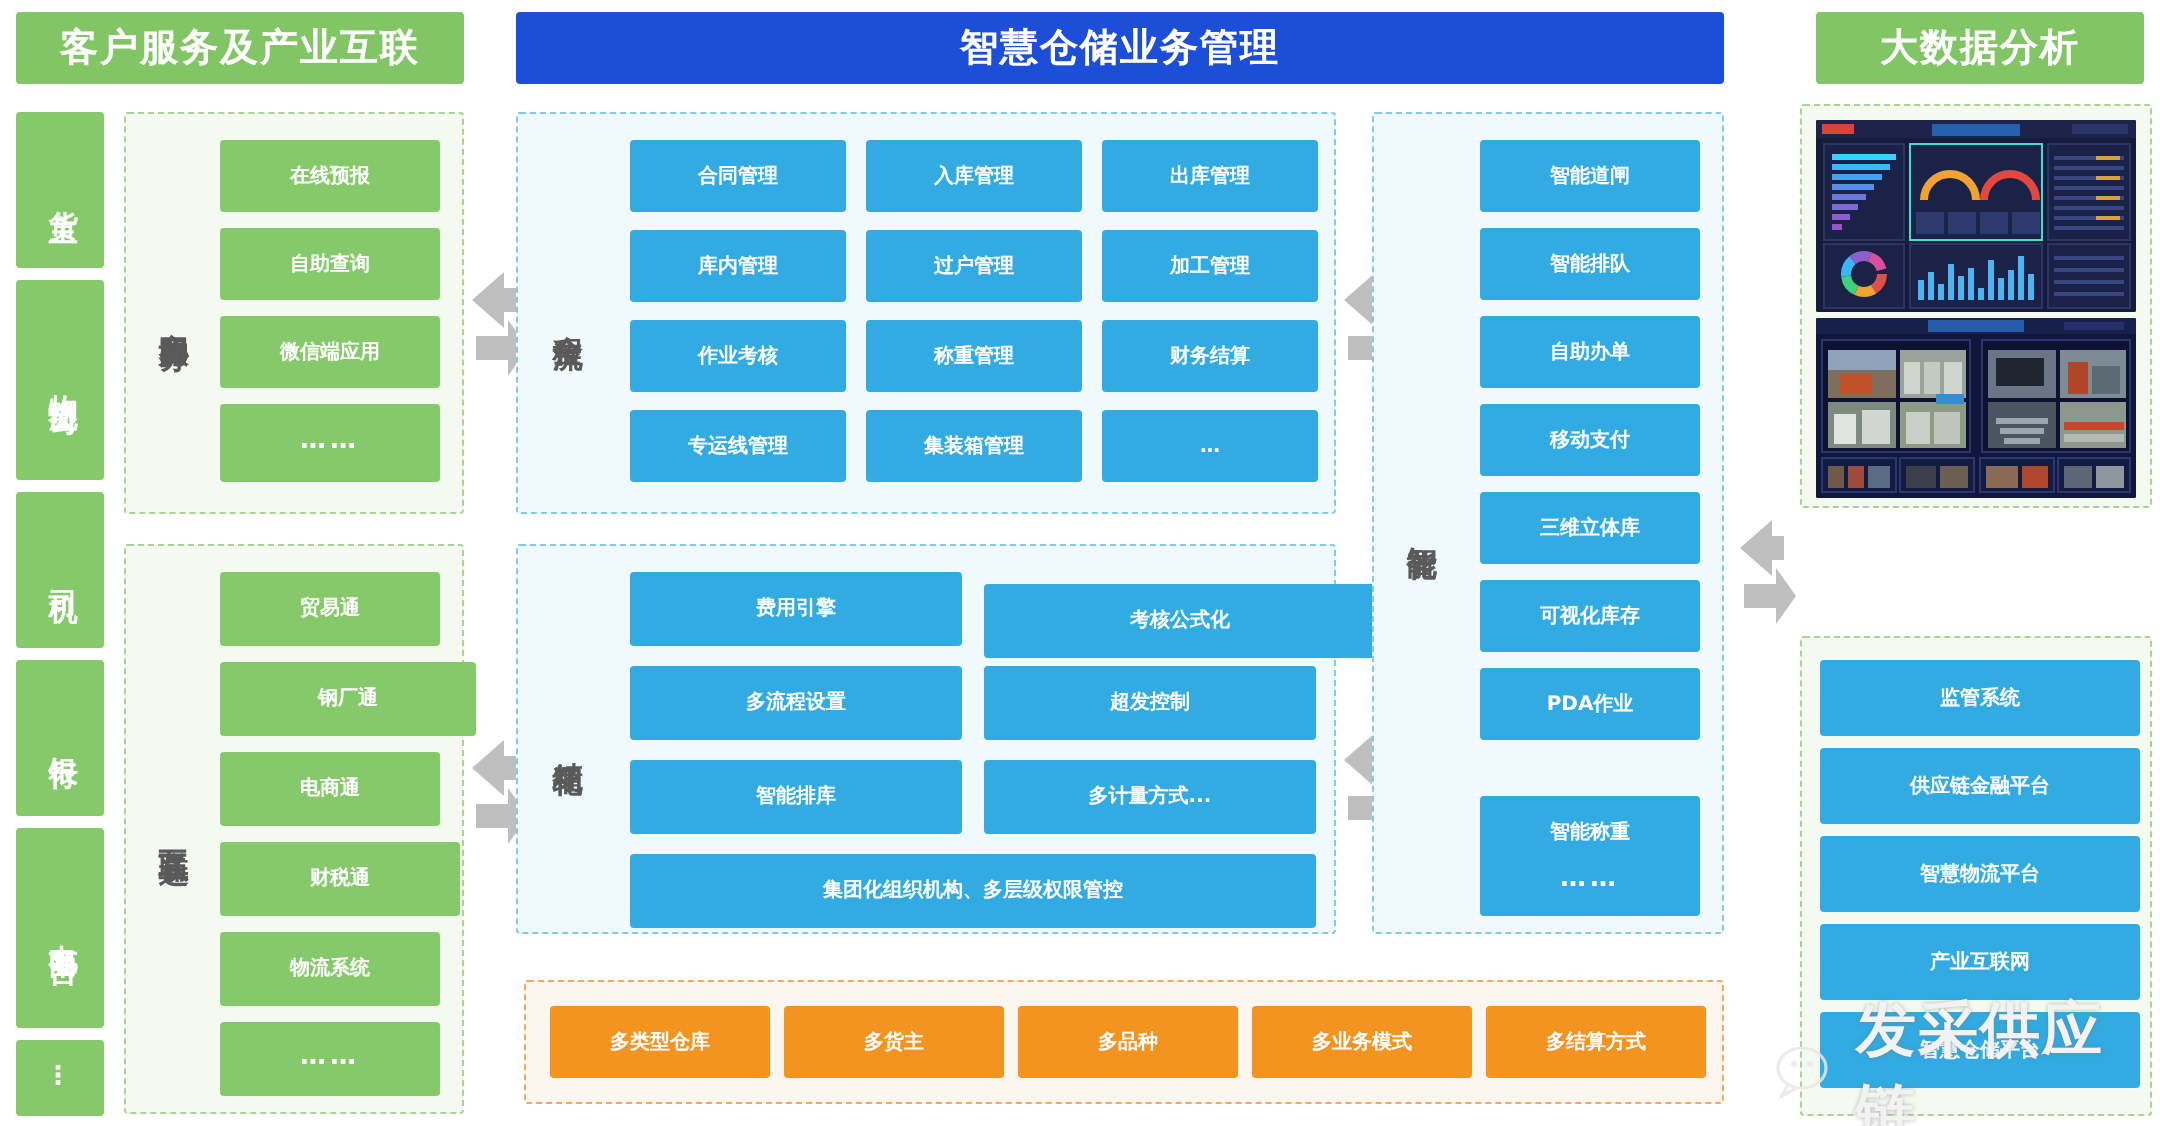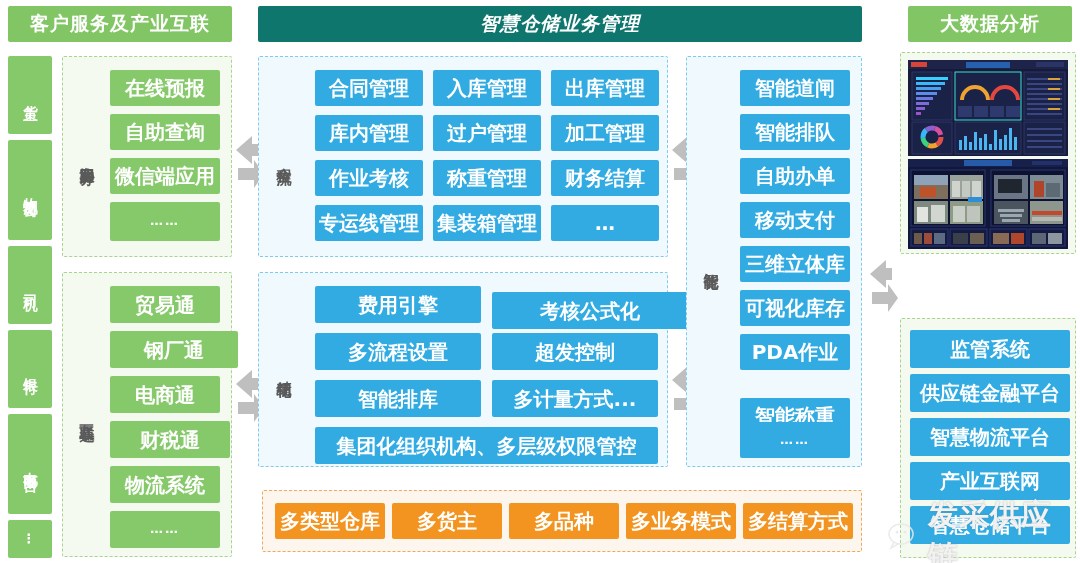--- a/index.html
+++ b/index.html
@@ -12,21 +12,21 @@
   }
   .stage{position:relative;width:1080px;height:563px;}
 
   
   .banner{
     display:flex;align-items:center;justify-content:center;
     color:#ffffff;font-size:19px;font-weight:600;letter-spacing:1px;
     border-radius:2px;
   }
   .banner.green{background:#82c565;}
-  .banner.blue{background:#0f766e;font-style:italic;}
+  .banner.blue{background:#1d4ed8;}
 
   .dash-green{
     border:1px dashed #a9d48f;
     background:#f4faf0;
     border-radius:2px;
     box-sizing:border-box;
   }
   .dash-blue{
     border:1px dashed #7fcbe9;
     background:#f0f9fd;
@@ -35,21 +35,21 @@
   }
   .dash-orange{
     border:1px dashed #f0a95a;
     background:#fdf6ee;
     border-radius:2px;
     box-sizing:border-box;
   }
 
   .chip{
     display:flex;align-items:center;justify-content:center;
-    color:#ffffff;font-size:20px;font-weight:600;
+    color:#ffffff;font-size:10px;font-weight:600;
     border-radius:2px;box-sizing:border-box;text-align:center;
     line-height:1.1;
   }
   .chip.green{background:#86c96a;}
   .chip.blue{background:#31abe2;}
   .chip.orange{background:#f2941f;}
   .chip.dots{font-size:13px;letter-spacing:2px;}
 
   
   .vlabel{

